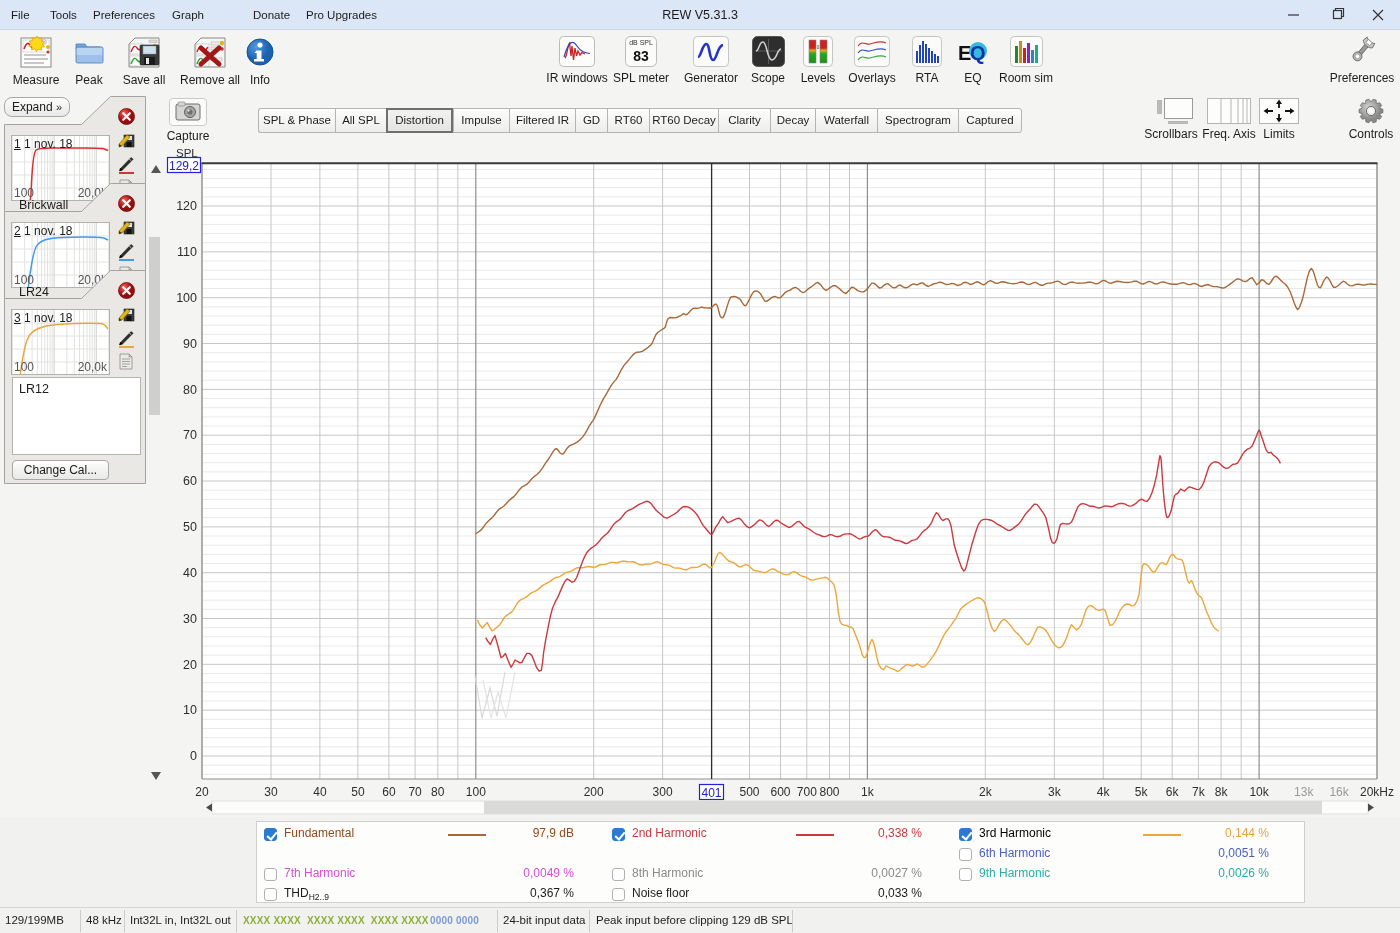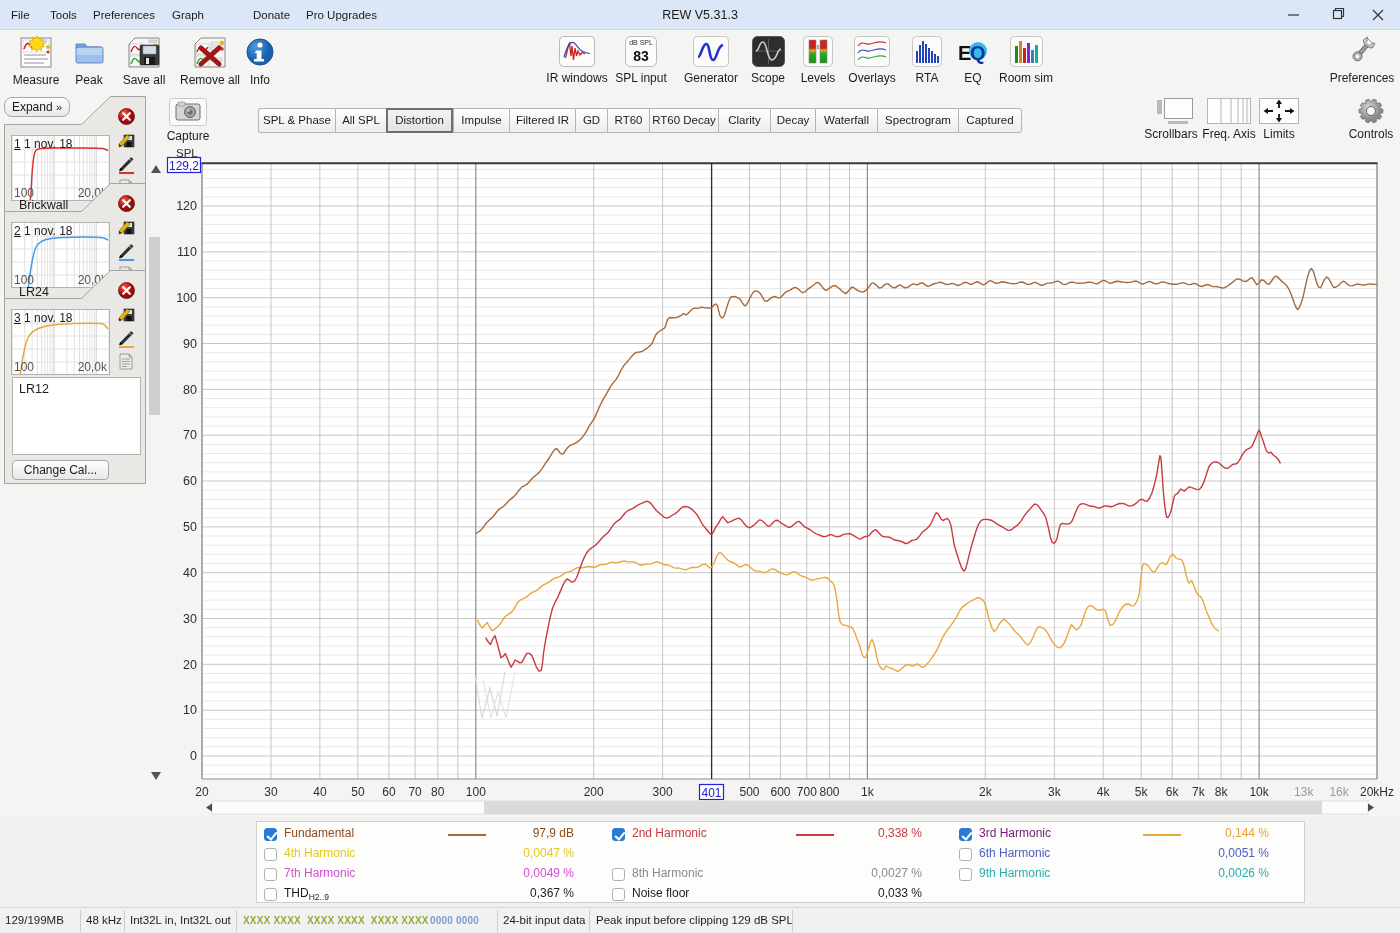--- a/index.html
+++ b/index.html
@@ -139,21 +139,21 @@
 </svg>
 <div class="lbl">IR windows</div>
 </div>
 
 <div class="tbtn" style="left:612px; top:6px; width:58px;">
 <svg width="36" height="31" viewBox="0 0 36 31">
  <rect x="2.5" y="0.5" width="31" height="30" rx="5" fill="#fbfbfa" stroke="#bbb"></rect>
  <text x="18" y="9" font-size="7" fill="#333" text-anchor="middle" font-family="Liberation Sans">dB SPL</text>
  <text x="18" y="25" font-size="14" font-weight="bold" fill="#111" text-anchor="middle" font-family="Liberation Sans">83</text>
 </svg>
-<div class="lbl">SPL input</div>
+<div class="lbl">SPL meter</div>
 </div>
 
 <div class="tbtn" style="left:682px; top:6px; width:58px;">
 <svg width="36" height="31" viewBox="0 0 36 31">
  <rect x="0.5" y="0.5" width="35" height="30" rx="4" fill="#fbfbfa" stroke="#c5c5c3"></rect>
  <path d="M5 21 C8 21,9 9,13 8 C17 7,16 24,20 24 C24 24,24 10,30 9" fill="none" stroke="#2233cc" stroke-width="2.6"></path>
 </svg>
 <div class="lbl">Generator</div>
 </div>
 
@@ -524,28 +524,23 @@
 <span style="position:absolute; right:730px; top:1px; color:#8f4b1e;">97,9 dB</span>
 </div>
 <div class="lrow" style="left:0; top:3px; width:1047px;">
 <span class="cb on" style="left:355px;"></span>
 <span style="position:absolute; left:375px; top:1px; color:#c43b3f;">2nd Harmonic</span>
 <span class="swatch" style="left:539px; background:#cb3a3f;"></span>
 <span style="position:absolute; right:382px; top:1px; color:#c43b3f;">0,338 %</span>
 </div>
 <div class="lrow" style="left:0; top:3px; width:1047px;">
 <span class="cb on" style="left:702px;"></span>
-<span style="position:absolute; left:722px; top:1px; color:#701a75;">3rd Harmonic</span>
+<span style="position:absolute; left:722px; top:1px; color:#000000;">3rd Harmonic</span>
 <span class="swatch" style="left:886px; background:#eaa83c;"></span>
 <span style="position:absolute; right:35px; top:1px; color:#e8a33c;">0,144 %</span>
-</div>
-<div class="lrow" style="left:0; top:23px; width:1047px;">
-<span class="cb " style="left:7px;"></span>
-<span style="position:absolute; left:27px; top:1px; color:#e3c81f;">4th Harmonic</span>
-<span style="position:absolute; right:730px; top:1px; color:#e3c81f;">0,0047 %</span>
 </div>
 <div class="lrow" style="left:0; top:23px; width:1047px;">
 <span class="cb " style="left:702px;"></span>
 <span style="position:absolute; left:722px; top:1px; color:#4a5fc4;">6th Harmonic</span>
 <span style="position:absolute; right:35px; top:1px; color:#4a5fc4;">0,0051 %</span>
 </div>
 <div class="lrow" style="left:0; top:43px; width:1047px;">
 <span class="cb " style="left:7px;"></span>
 <span style="position:absolute; left:27px; top:1px; color:#d44fd4;">7th Harmonic</span>
 <span style="position:absolute; right:730px; top:1px; color:#d44fd4;">0,0049 %</span>

